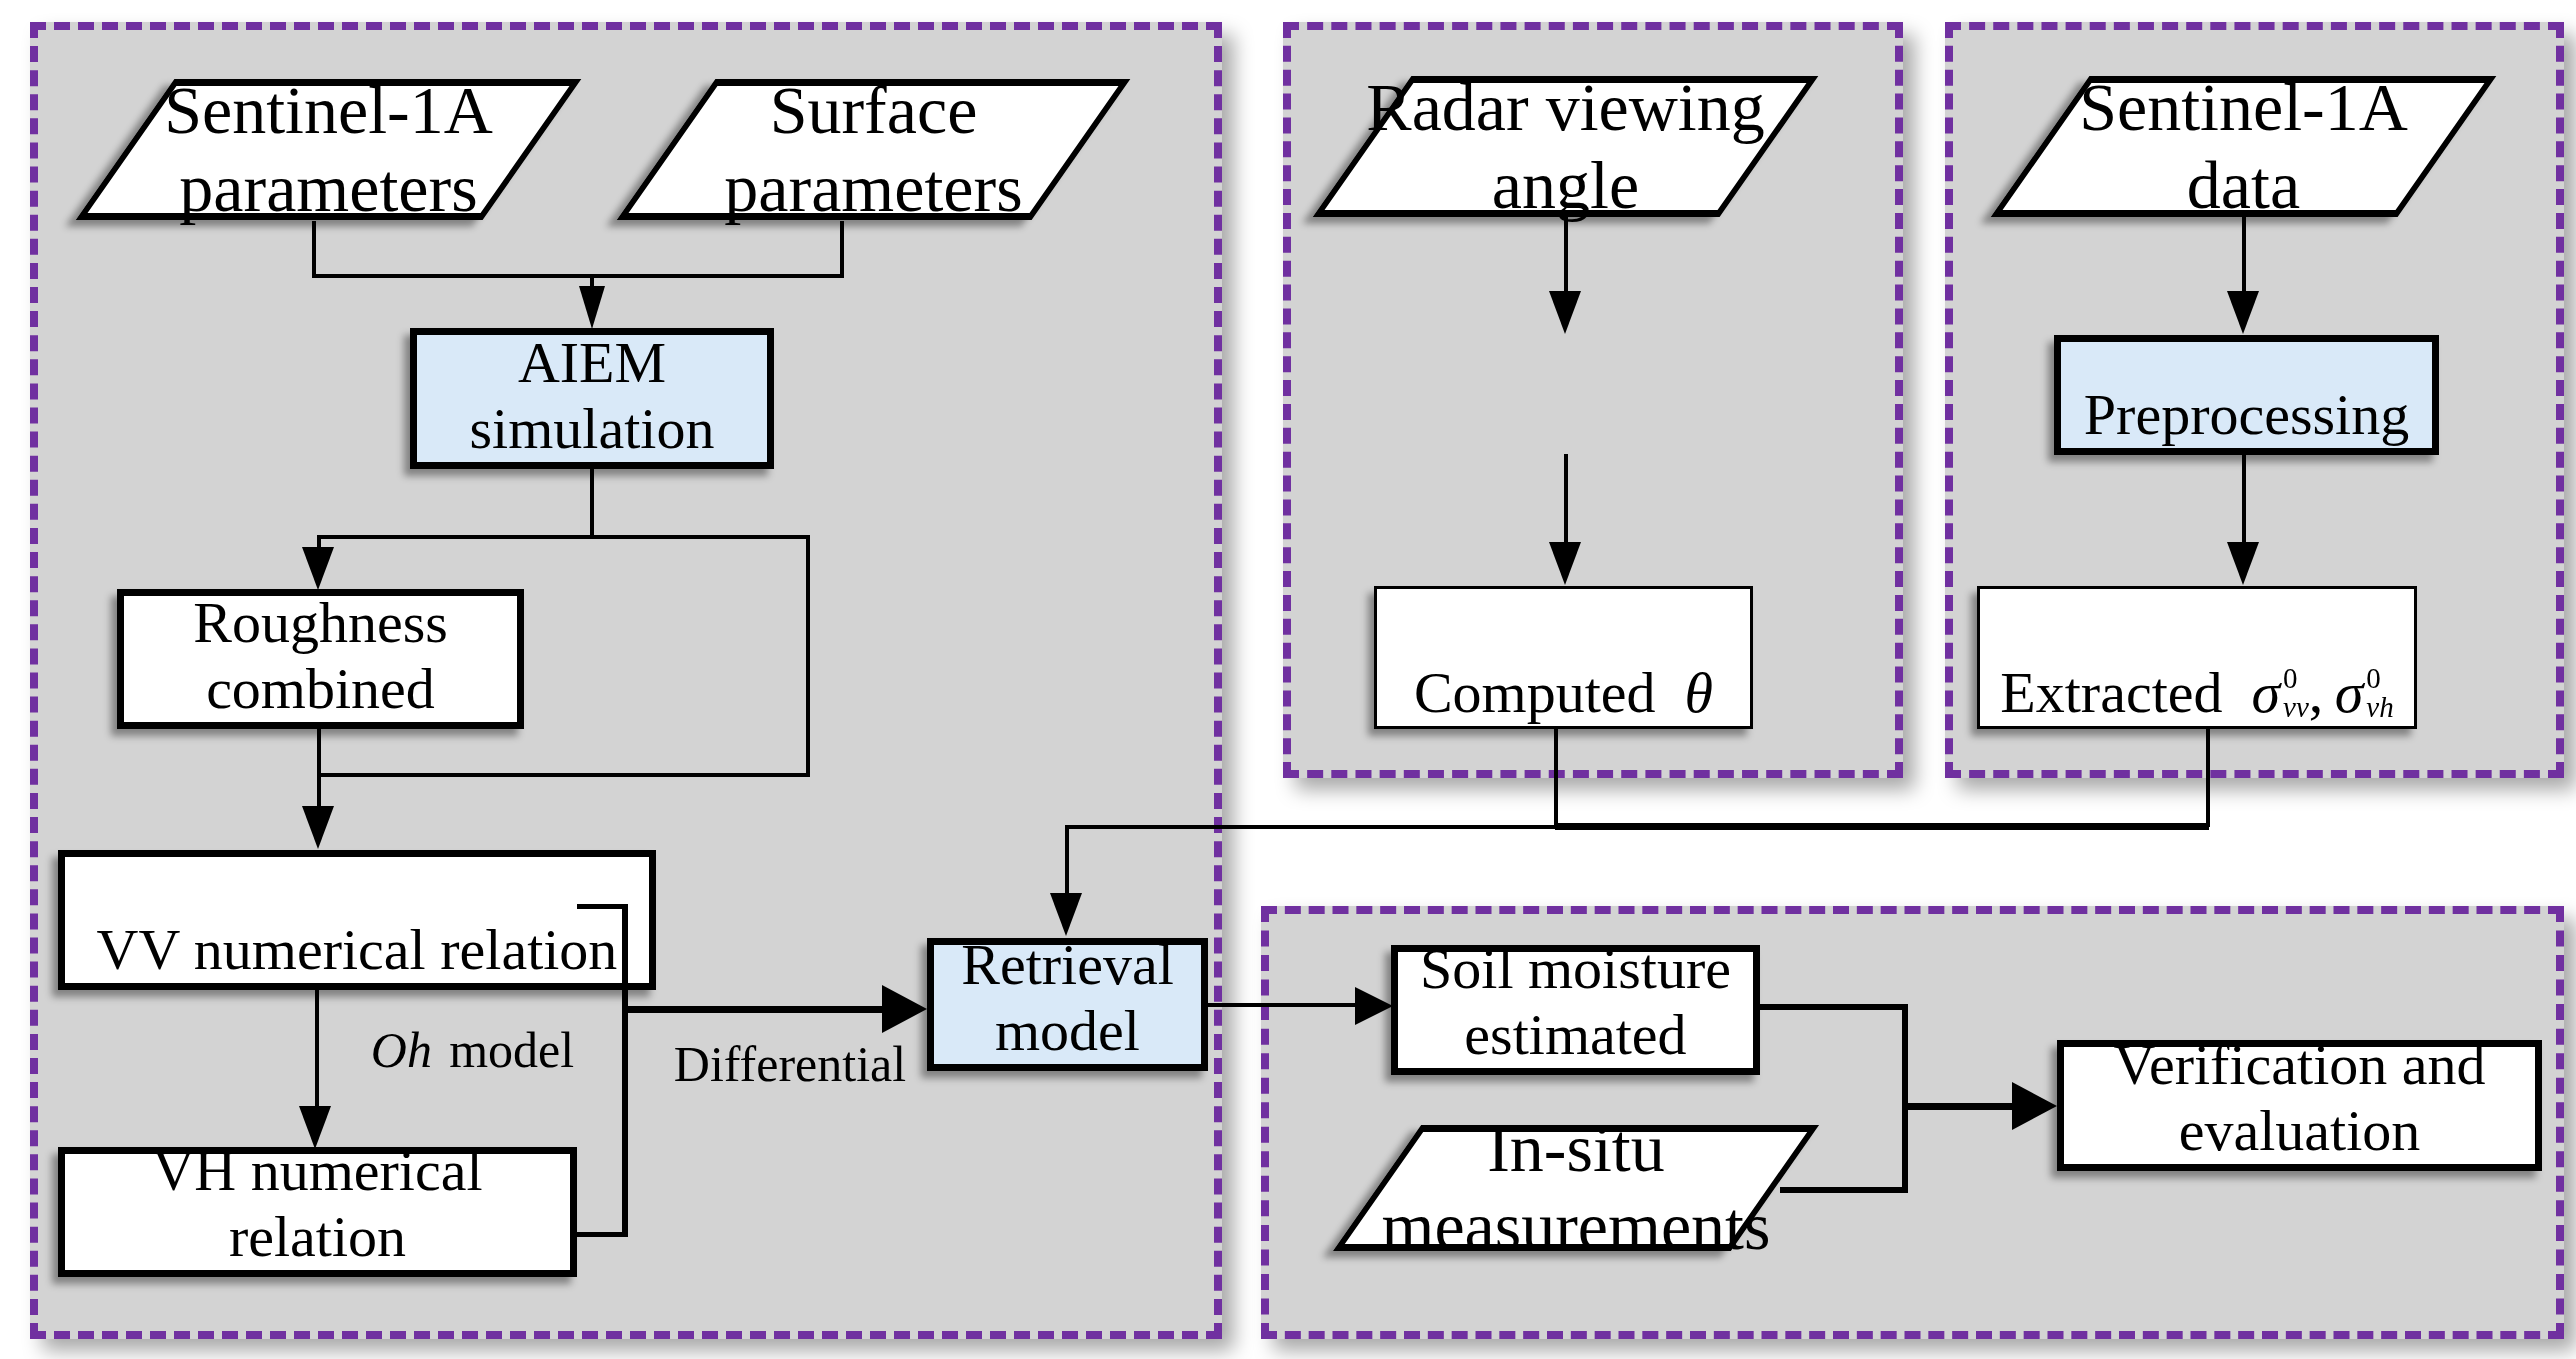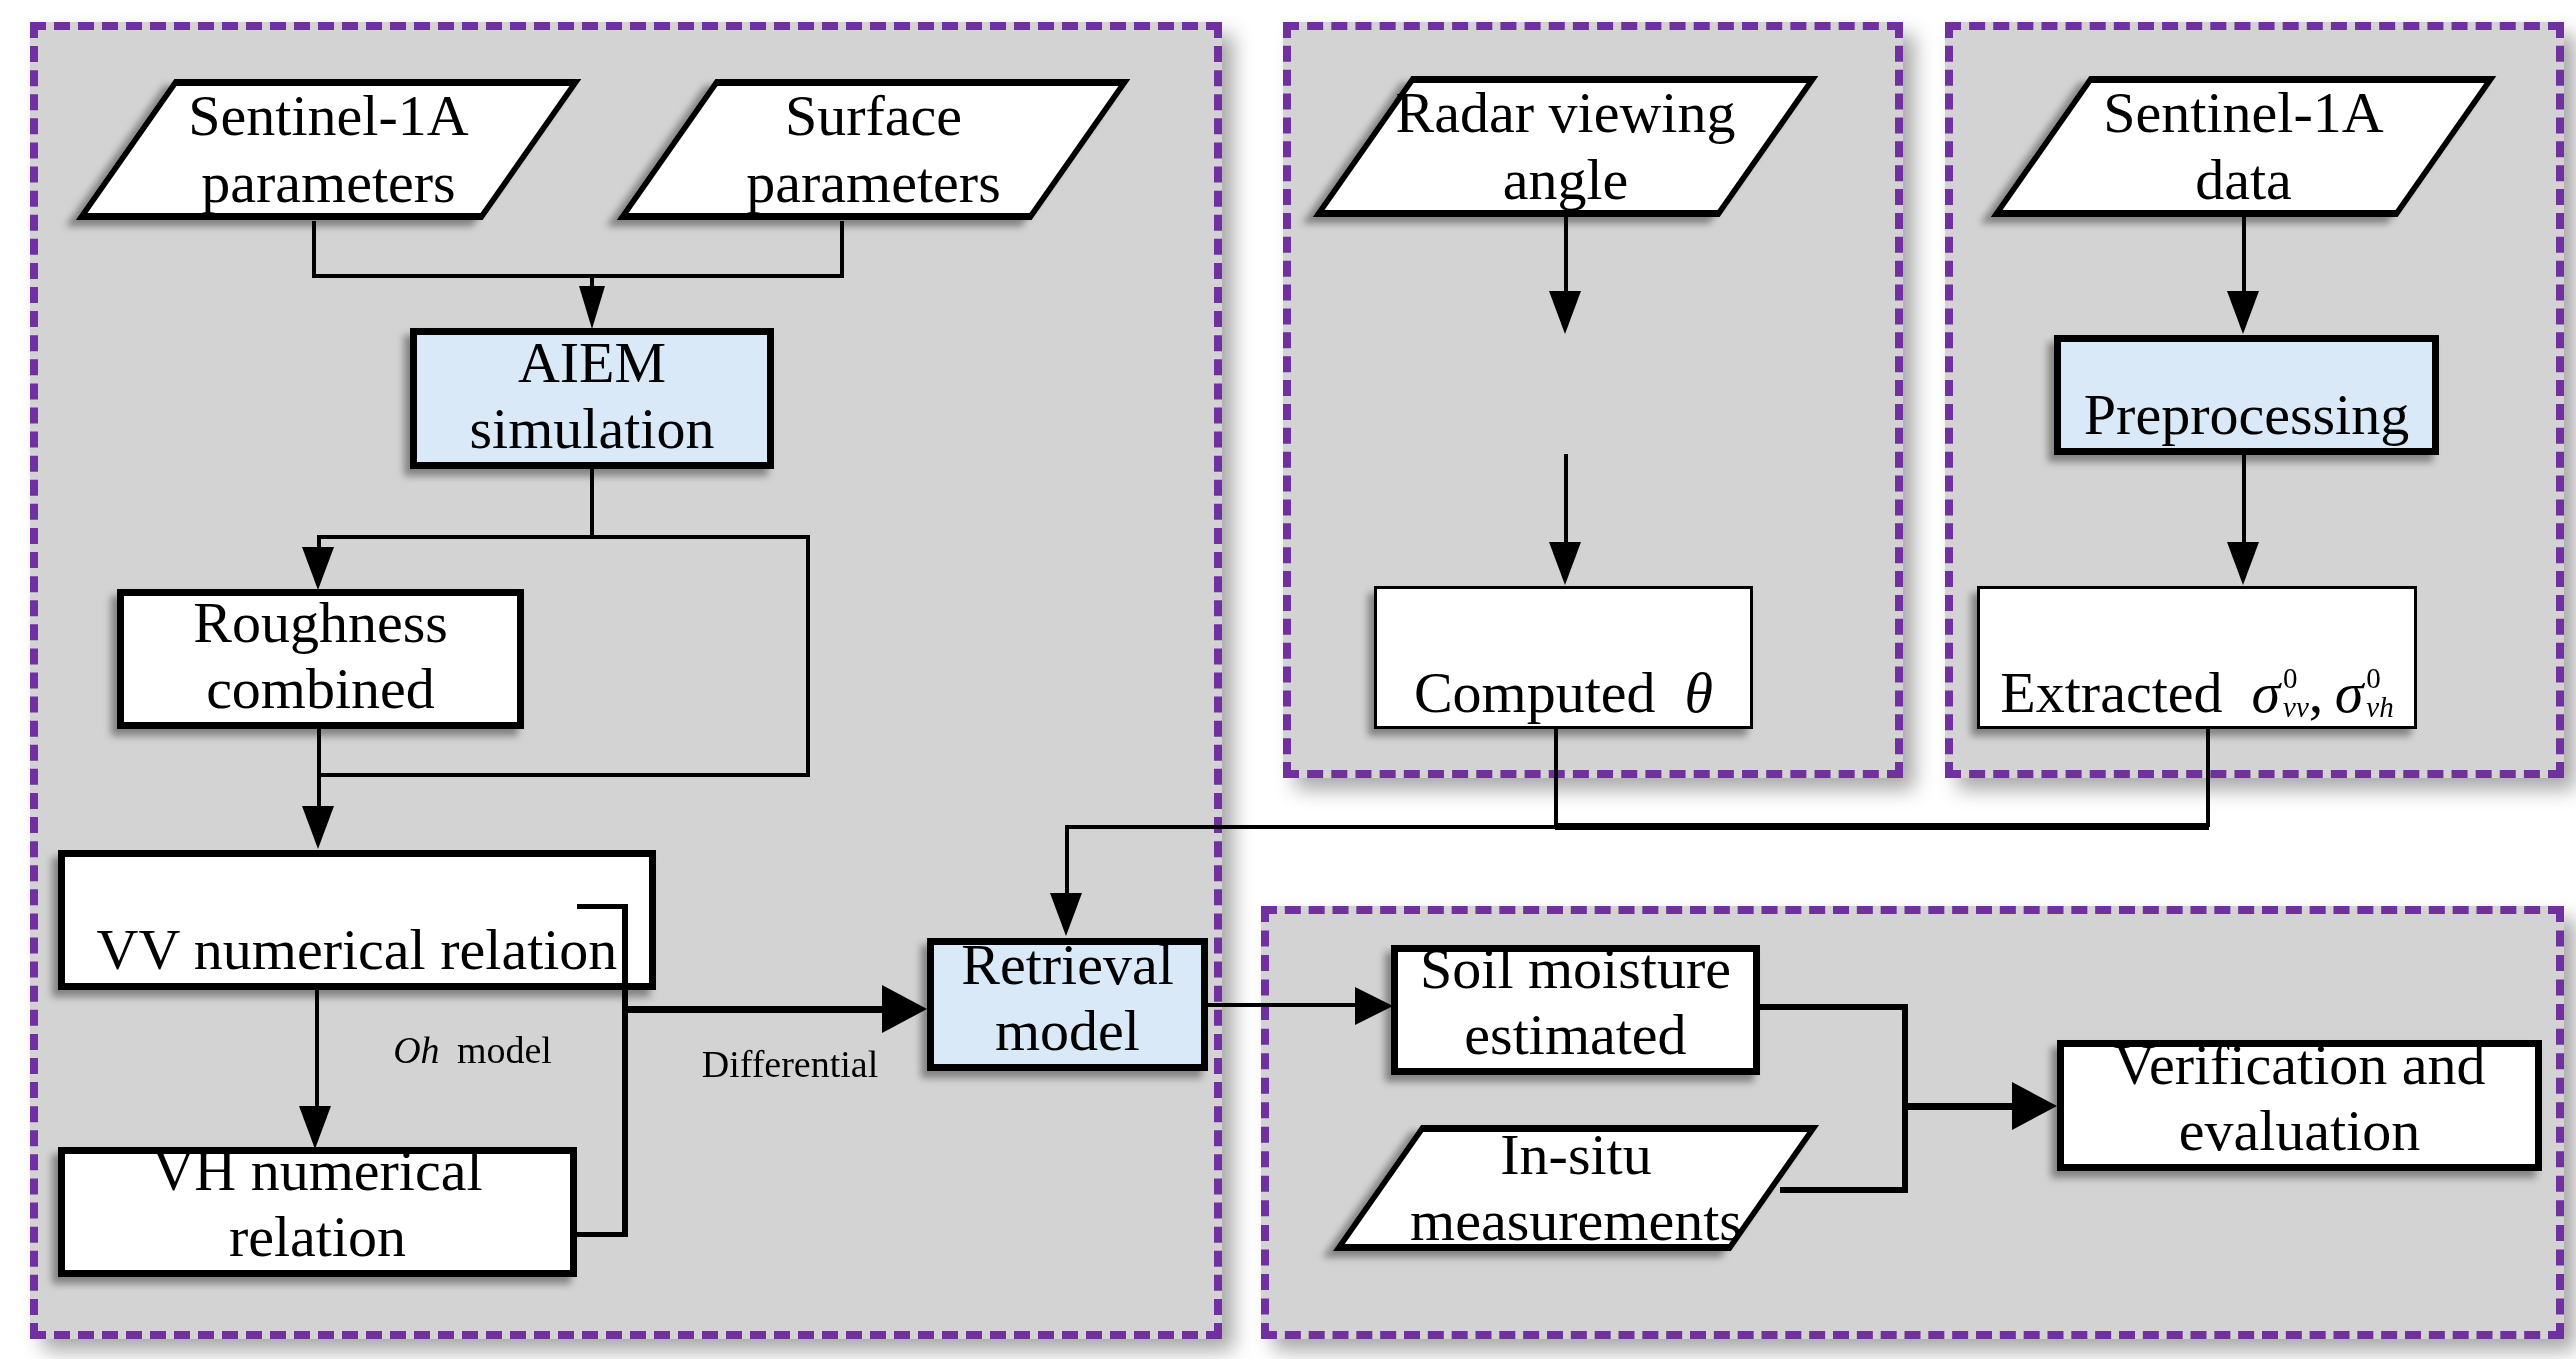--- a/index.html
+++ b/index.html
@@ -15,32 +15,32 @@
   .rect.blue{background:var(--process-fill,#d9e9f8);}
   .rect.thin{border-width:3.6px;}
   .lbl{white-space:pre-line;}
   .pgram{position:absolute;}
   .pgram .fill{position:absolute;top:0;bottom:0;left:56px;right:56px;
         background:var(--shape-fill,#fff);border:7.2px solid var(--line,#000);
         transform:skewX(-35deg);box-sizing:border-box;
         box-shadow:-5.8px 6.5px 7.2px rgba(0,0,0,.38);}
   .pgram.small .fill{left:50px;right:50px;}
   .pgram .cap{position:absolute;inset:0;display:flex;align-items:center;justify-content:center;
-        text-align:center;font-size:58px;line-height:1.14;white-space:pre-line;}
+        text-align:center;font-size:68px;line-height:1.14;white-space:pre-line;}
   .hline,.vline{position:absolute;background:var(--line,#000);}
   .ah-down{position:absolute;width:0;height:0;
         border-left:16.6px solid transparent;border-right:16.6px solid transparent;
         border-top:43px solid var(--line,#000);}
   .ah-down.narrow{border-left-width:13px;border-right-width:13px;}
   .ah-right{position:absolute;width:0;height:0;
         border-top:19px solid transparent;border-bottom:19px solid transparent;
         border-left:38px solid var(--line,#000);}
   .ah-right.big{border-top-width:24px;border-bottom-width:24px;border-left-width:45px;}
   .freelabel{position:absolute;display:flex;align-items:center;justify-content:center;
-        font-size:38px;}
+        font-size:50px;}
   .it{font-style:italic;}
   .inline-label{display:flex;align-items:center;justify-content:center;}
   .gap{margin-left:17.3px;}
   .bigap{margin-left:29px;}
   .sg{display:inline-flex;align-items:center;}
   .stack{display:inline-flex;flex-direction:column;align-items:flex-start;
         font-size:0.5em;line-height:1.0;margin-left:2.9px;}
   .stack .s0{font-style:normal;}
   .stack .sv{font-style:italic;}
   .comma{margin-right:11.5px;}

